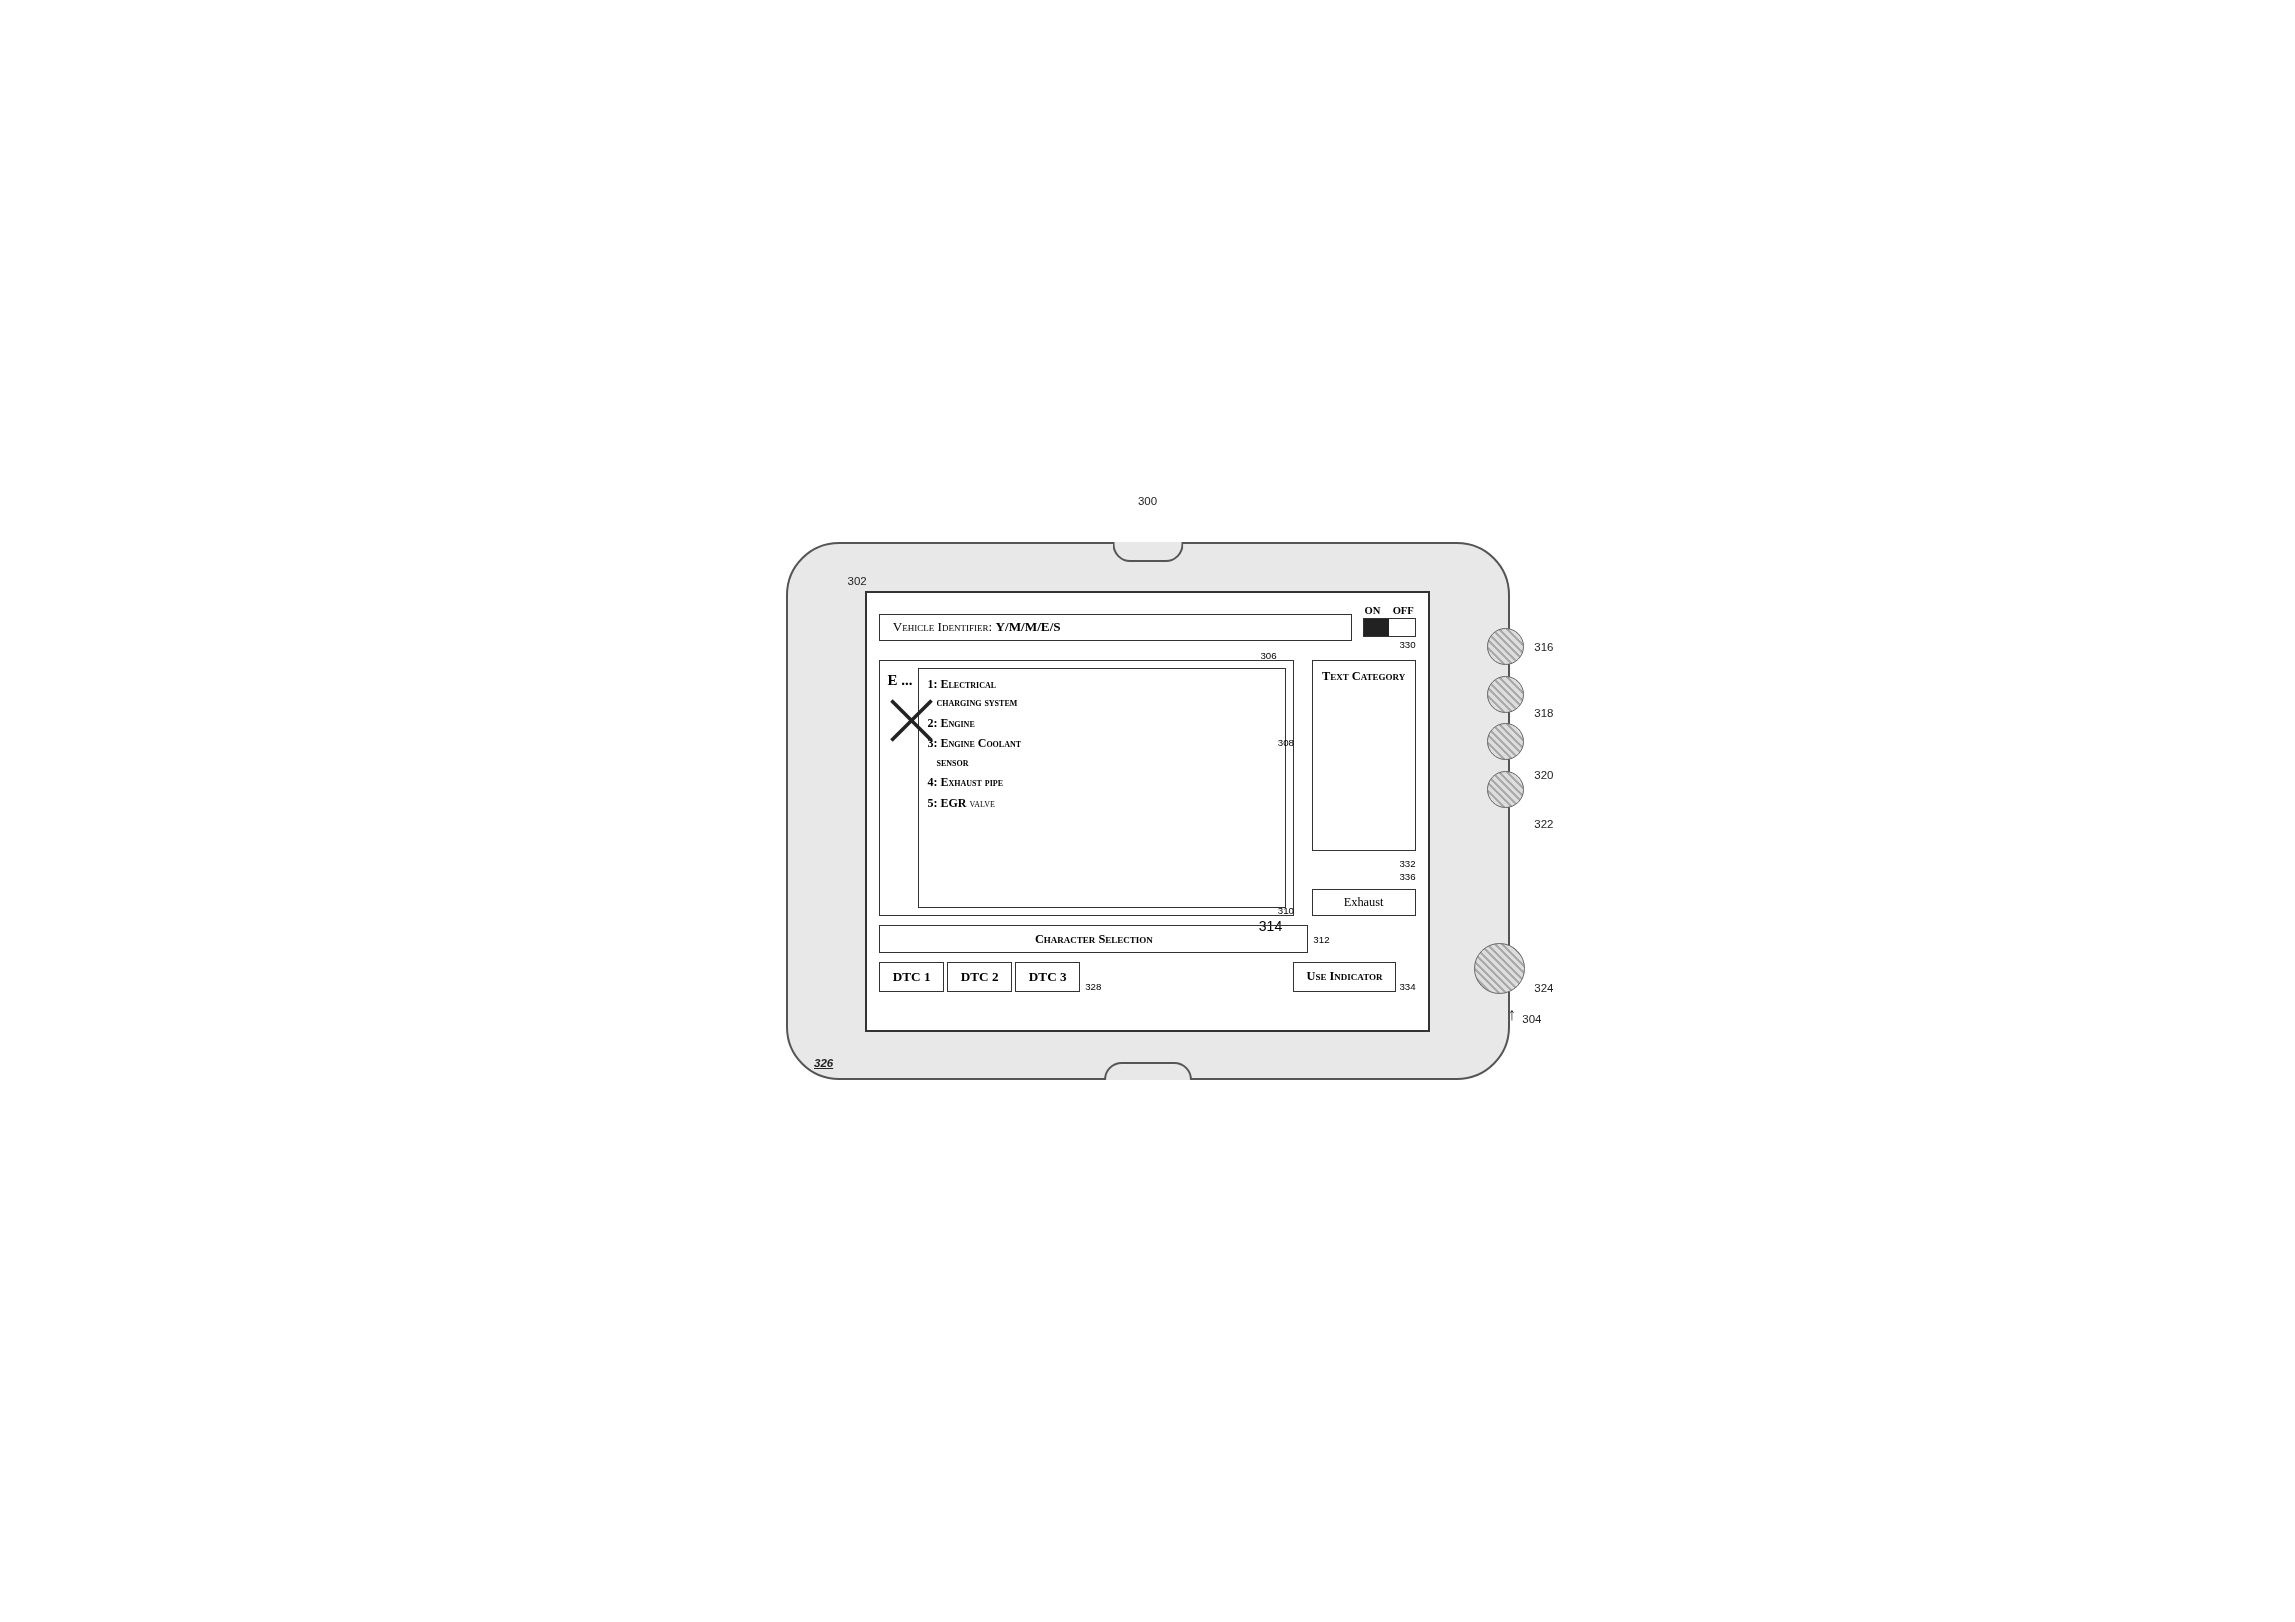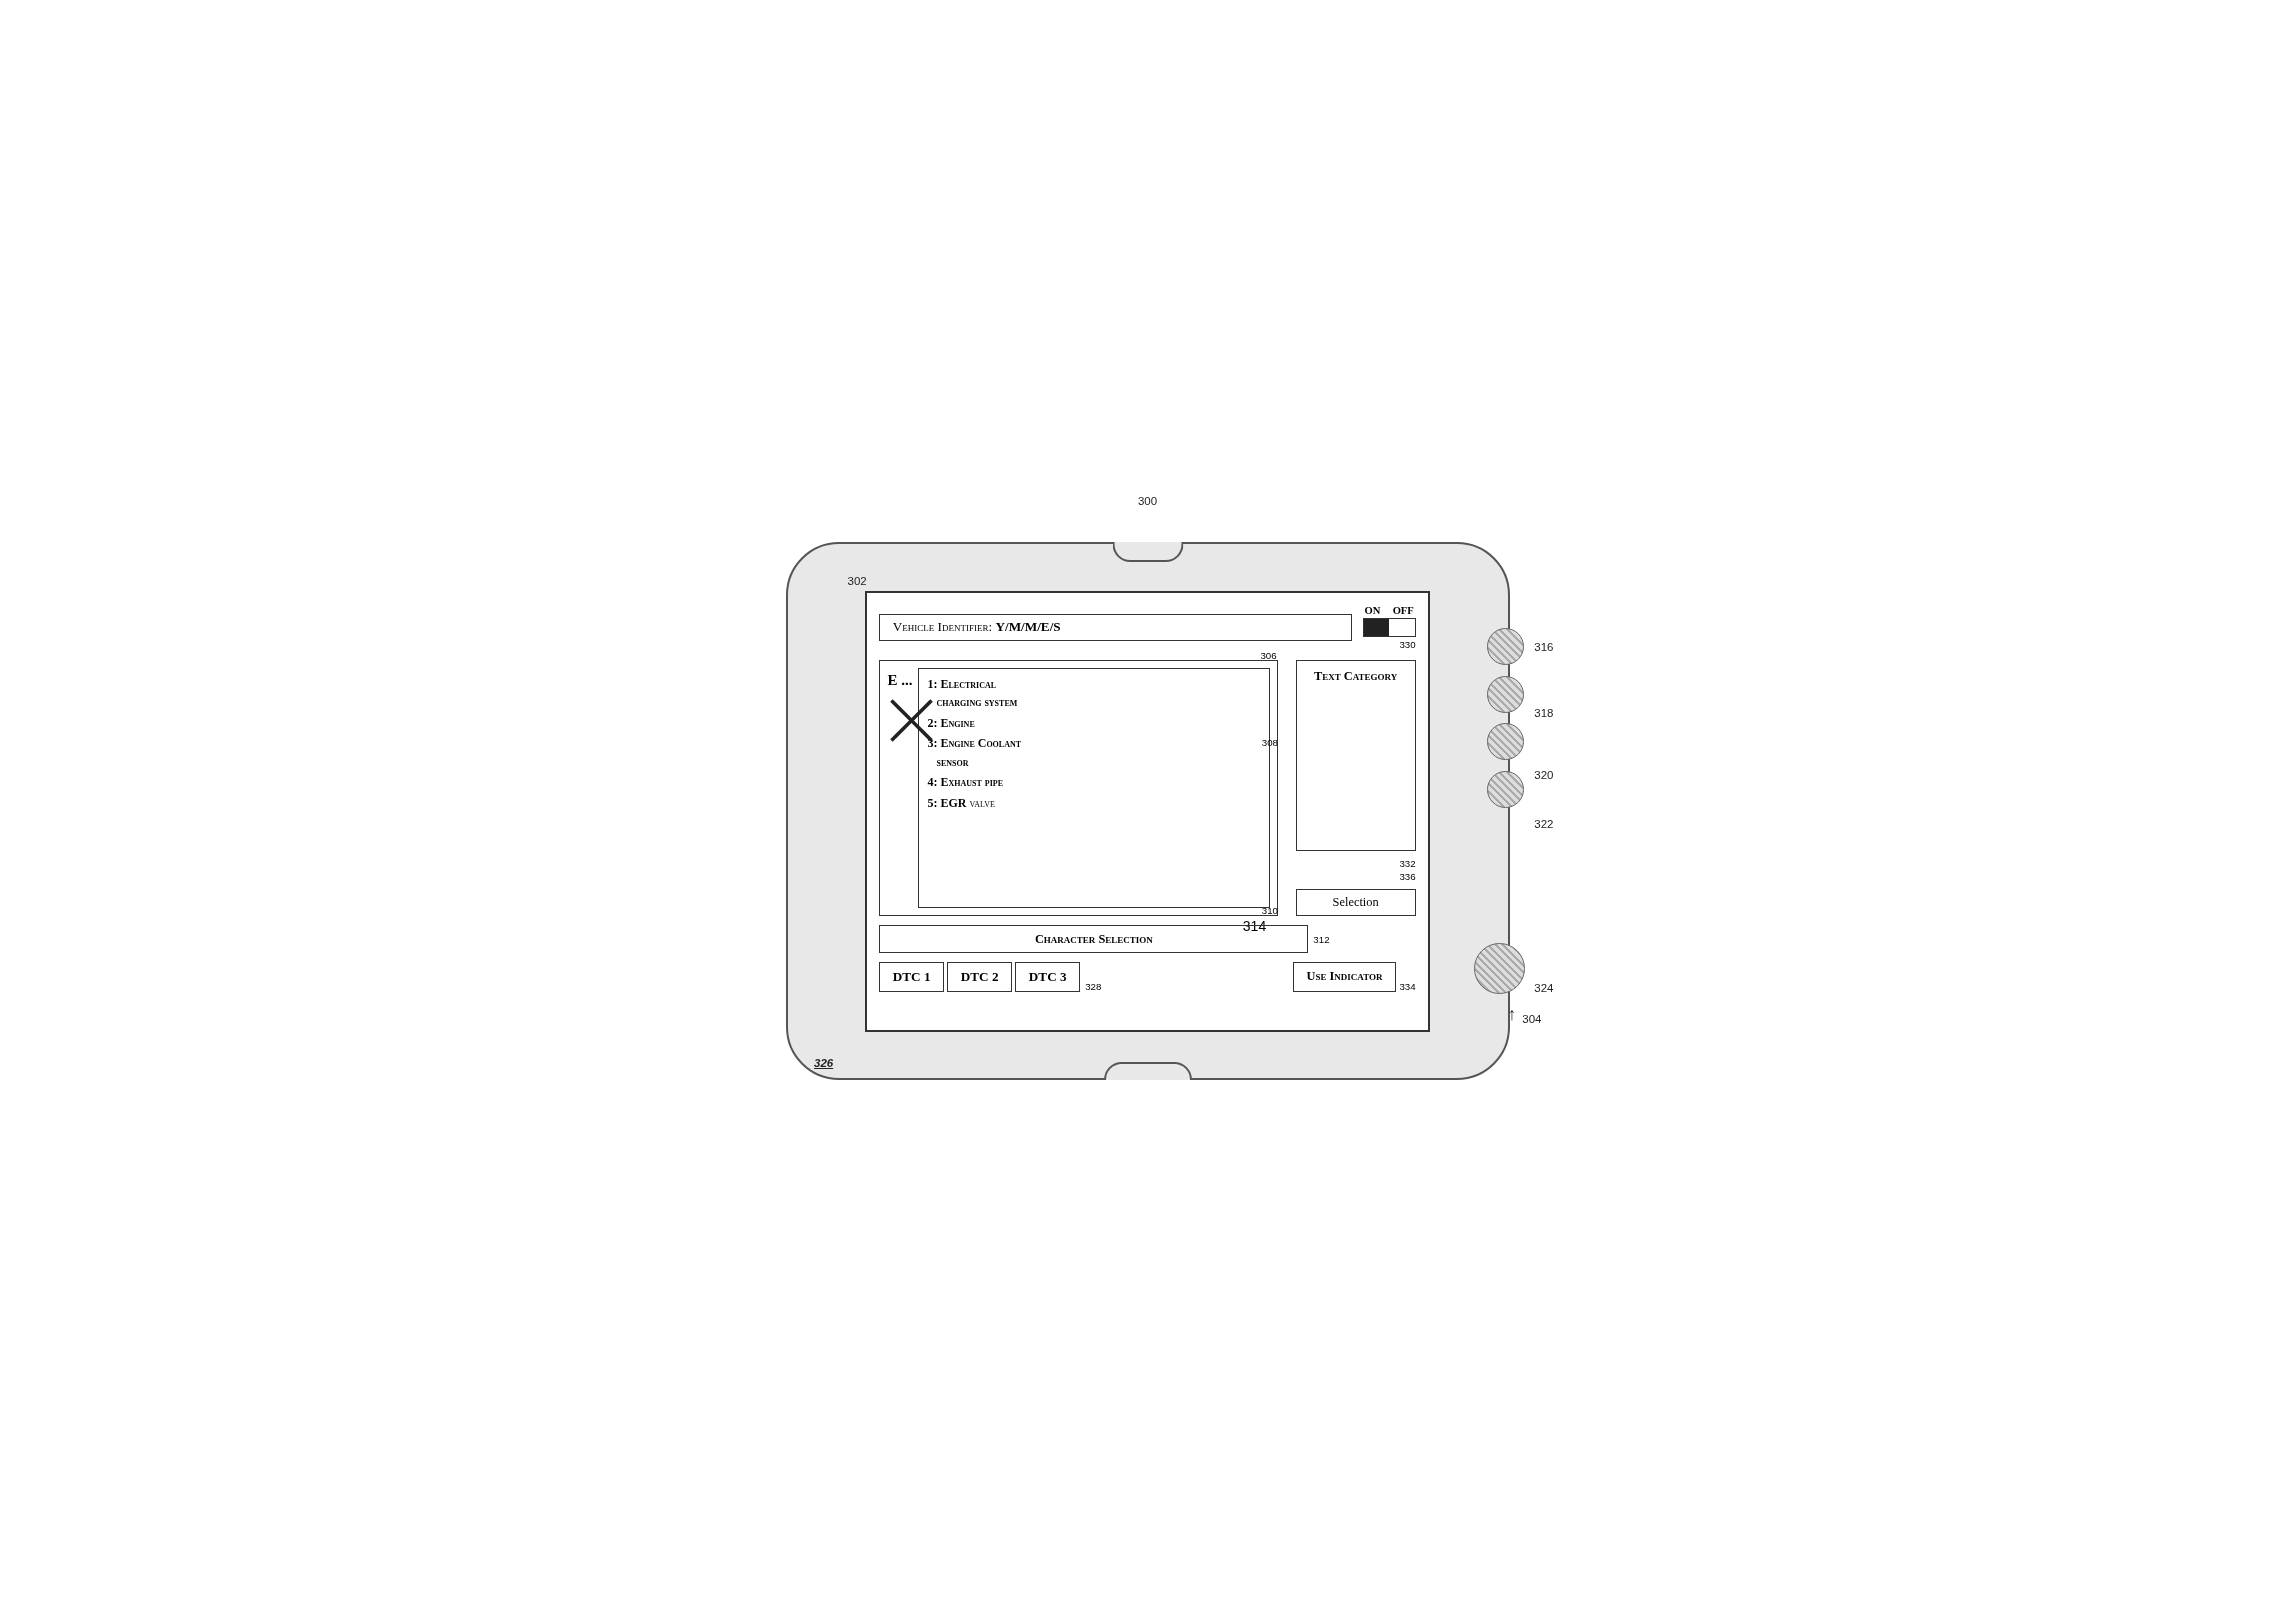--- a/index.html
+++ b/index.html
@@ -246,21 +246,21 @@
     .item-list-box .item {
       margin-bottom: 1.8px;
     }
 
     .item-bold {
       font-weight: bold;
     }
 
     
     .right-panel {
-      width: 120px;
+      width: 104px;
       display: flex;
       flex-direction: column;
       gap: 7px;
     }
 
     .text-category-box {
       border: 1.8px solid #333;
       padding: 7px;
       font-size: 12.4px;
       font-variant: small-caps;
@@ -413,21 +413,21 @@
           <span style="position:absolute; left:-44px; bottom:-17.7px; font-size:14px; font-family:Arial;">314</span>
         </div>
 
         <div class="right-panel">
           <div class="text-category-box">
             <span>Text Category</span>
           </div>
           <div style="font-size:9.7px; font-family:Arial; text-align:right;">332</div>
           <div style="font-size:9.7px; font-family:Arial; text-align:right; margin-top:-5.3px;">336</div>
           <div class="location-box">
-            <span>Selection</span>
+            <span>Exhaust</span>
           </div>
         </div>
 
       </div>
 
       <div class="char-selection-row">
         <div style="display:flex; align-items:center; gap:5px;">
           <div class="char-selection-box">
             <span>Character Selection</span>
           </div>

